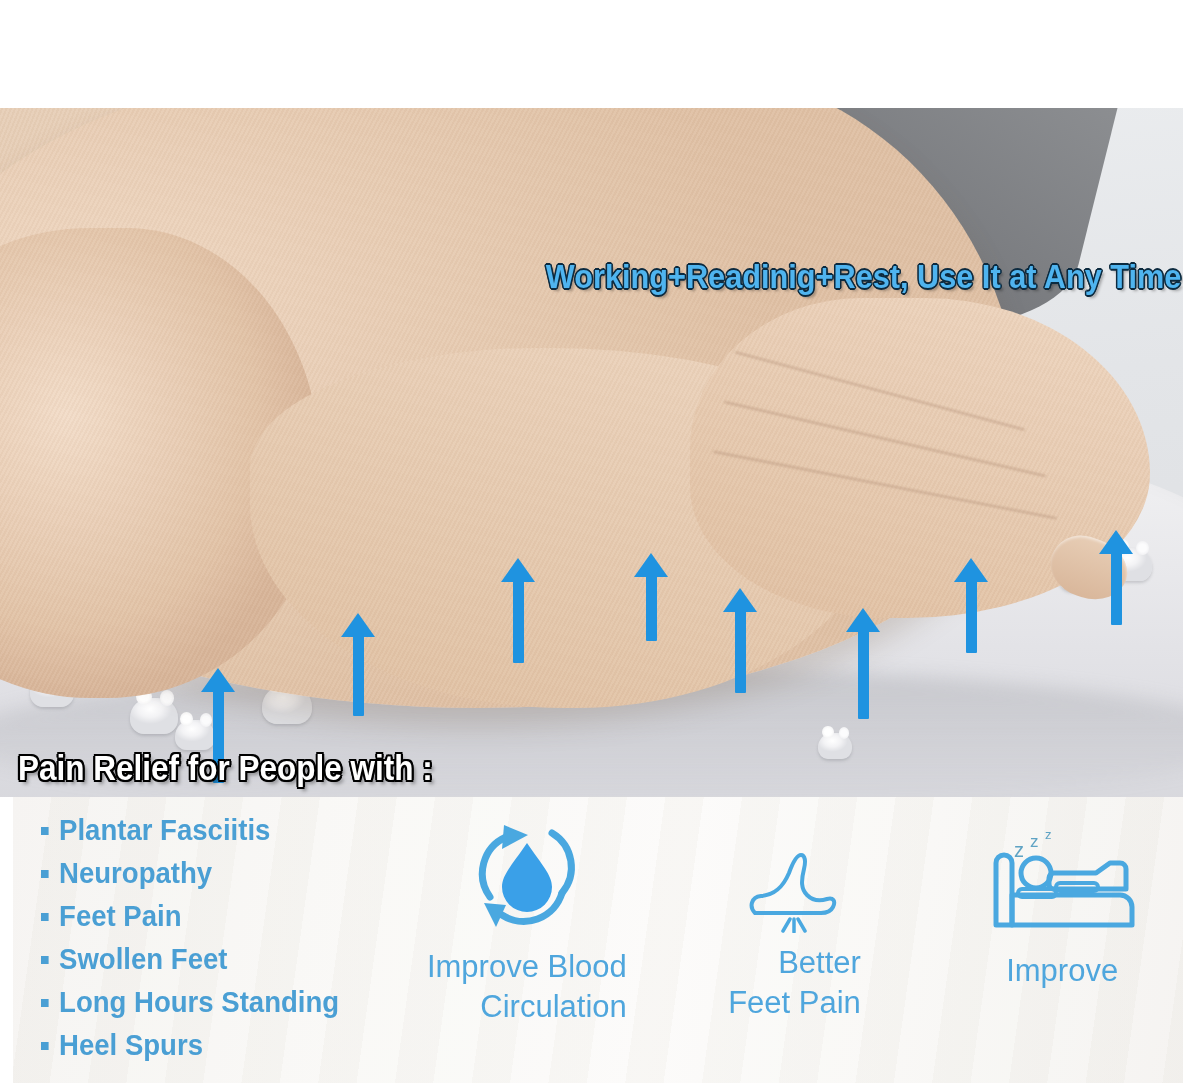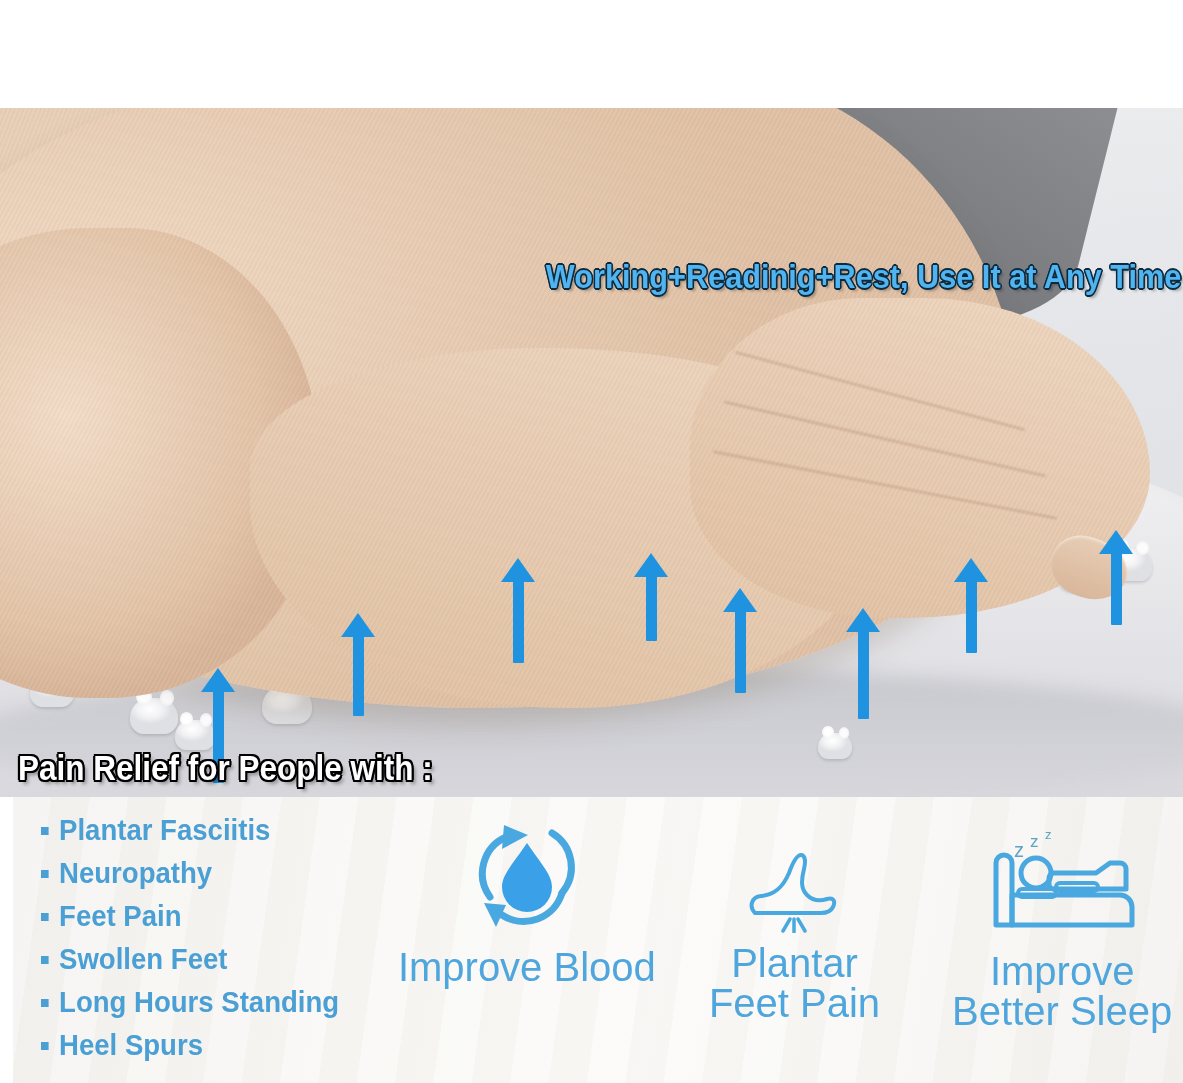--- a/index.html
+++ b/index.html
@@ -240,23 +240,23 @@
   .benefits{
     position:absolute;left:380px;top:0;width:803px;height:286px;
     display:flex;align-items:flex-start;
   }
   .benefit{
     flex:1;display:flex;flex-direction:column;align-items:center;
     padding-top:40px;
   }
   .benefit .ico{display:block;}
   .benefit .cap{
-    margin-top:6px;text-align:center;
+    margin-top:6px;text-align:right;
     font-family:"Liberation Sans",sans-serif;
-    font-weight:normal;font-size:40px;line-height:40px;
+    font-weight:normal;font-size:31px;line-height:40px;
     color:#4fa6dd;
     white-space:pre-line;
   }
   .b1{padding-top:22px;}
   .b2{padding-top:50px;}
   .b3{padding-top:20px;}
 </style>
 </head>
 <body>
 
@@ -392,48 +392,48 @@
         <span class="ico">
           <svg width="122" height="118" viewBox="0 0 122 118" fill="none">
             <path d="M24 78 A40 40 0 0 1 40 18" stroke="#4aa8e0" stroke-width="7" stroke-linecap="round" fill="none"></path>
             <path d="M86 14 A40 40 0 0 1 96 74" stroke="#4aa8e0" stroke-width="7" stroke-linecap="round" fill="none"></path>
             <path d="M96 74 A40 40 0 0 1 36 96" stroke="#4aa8e0" stroke-width="7" stroke-linecap="round" fill="none"></path>
             <polygon points="38,6 62,16 36,30" fill="#4aa8e0"></polygon>
             <polygon points="40,86 30,108 18,84" fill="#4aa8e0"></polygon>
             <path d="M61 24 C76 46 86 56 86 68 a25 25 0 0 1 -50 0 c0 -12 10 -22 25 -44 z" fill="#3aa0e8"></path>
           </svg>
         </span>
-        <span class="cap"><span>Improve Blood</span><br></span>
+        <span class="cap"><span>Improve Blood</span><br><span>Circulation</span></span>
       </div>
 
       <div class="benefit b2">
         <span class="ico">
           <svg width="120" height="86" viewBox="0 0 120 86" fill="none">
             <path d="M20 66 C14 60 16 50 26 49 C40 48 48 40 54 26 C58 15 62 8 66 8 C70 8 71 14 69 22 C66 34 66 42 72 48 C78 54 86 54 92 52 C98 50 101 54 98 60 C96 64 92 66 86 66 Z" stroke="#4aa8e0" stroke-width="4" fill="none" stroke-linejoin="round"></path>
             <path d="M55 72 L48 84" stroke="#4aa8e0" stroke-width="3.5" stroke-linecap="round"></path>
             <path d="M59 72 L59 85" stroke="#4aa8e0" stroke-width="3.5" stroke-linecap="round"></path>
             <path d="M63 72 L70 84" stroke="#4aa8e0" stroke-width="3.5" stroke-linecap="round"></path>
           </svg>
         </span>
-        <span class="cap"><span>Plantar</span><br><span>Feet Pain</span></span>
+        <span class="cap"><span>Better</span><br><span>Feet Pain</span></span>
       </div>
 
       <div class="benefit b3">
         <span class="ico">
           <svg width="148" height="124" viewBox="0 0 148 124" fill="none">
             <text x="26" y="40" font-family="Liberation Sans, sans-serif" font-size="20" fill="#5fa3c4">z</text>
             <text x="42" y="30" font-family="Liberation Sans, sans-serif" font-size="17" fill="#5fa3c4">z</text>
             <text x="57" y="22" font-family="Liberation Sans, sans-serif" font-size="13" fill="#5fa3c4">z</text>
             <path d="M8 46 a8 8 0 0 1 16 0 v62 h-16 z" stroke="#4aa8e0" stroke-width="5" fill="none" stroke-linejoin="round"></path>
             <path d="M24 78 h108 a12 12 0 0 1 12 12 v18 h-120 z" stroke="#4aa8e0" stroke-width="5" fill="none" stroke-linejoin="round"></path>
             <circle cx="48" cy="56" r="15" stroke="#4aa8e0" stroke-width="5" fill="none"></circle>
             <path d="M34 72 h30 a4 4 0 0 1 0 8 h-30 a4 4 0 0 1 0 -8 z" stroke="#4aa8e0" stroke-width="4" fill="none"></path>
             <path d="M66 56 h42 l14 -10 h10 a6 6 0 0 1 6 6 v20 h-72 a5 5 0 0 1 -5 -5 v-6 a5 5 0 0 1 5 -5 z" stroke="#4aa8e0" stroke-width="5" fill="none" stroke-linejoin="round"></path>
             <path d="M72 66 h34 a4 4 0 0 1 0 8 h-34 a4 4 0 0 1 0 -8 z" stroke="#4aa8e0" stroke-width="4" fill="none"></path>
           </svg>
         </span>
-        <span class="cap"><span>Improve</span><br><span>Better Sleep</span></span>
+        <span class="cap"><span>Improve</span><br></span>
       </div>
 
     </div>
   </div>
 
 </div>
 
 </body></html>

